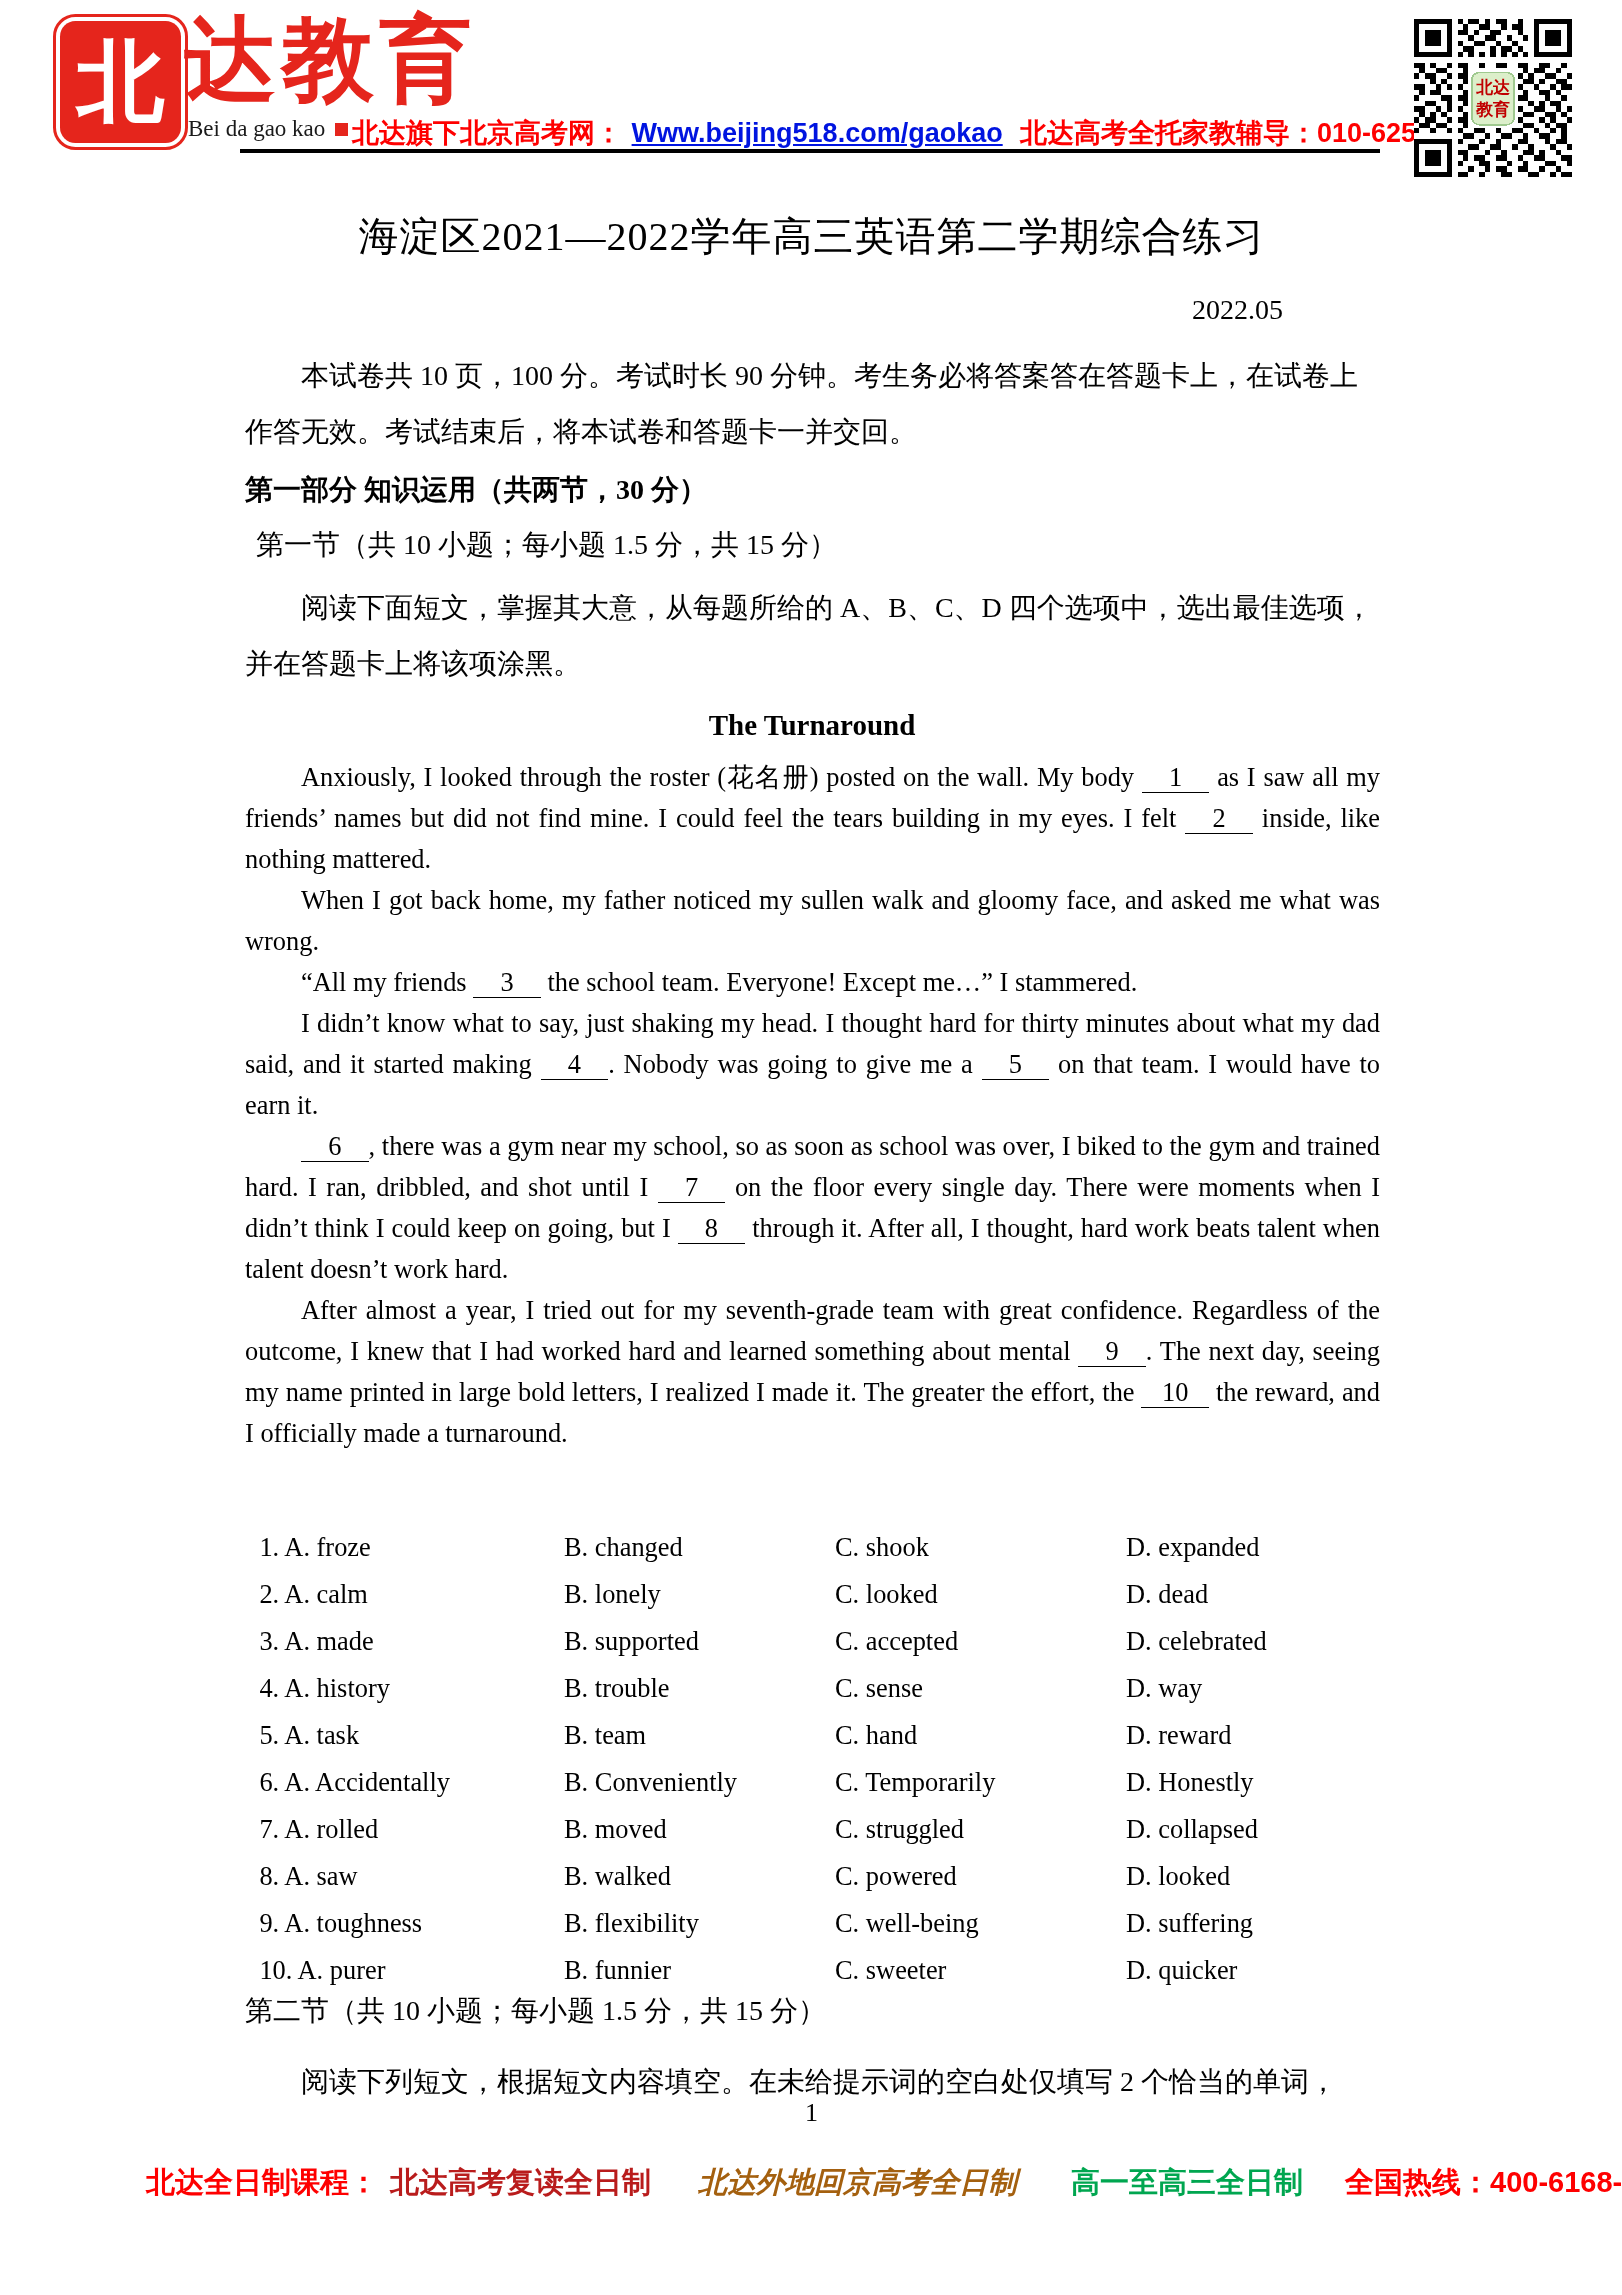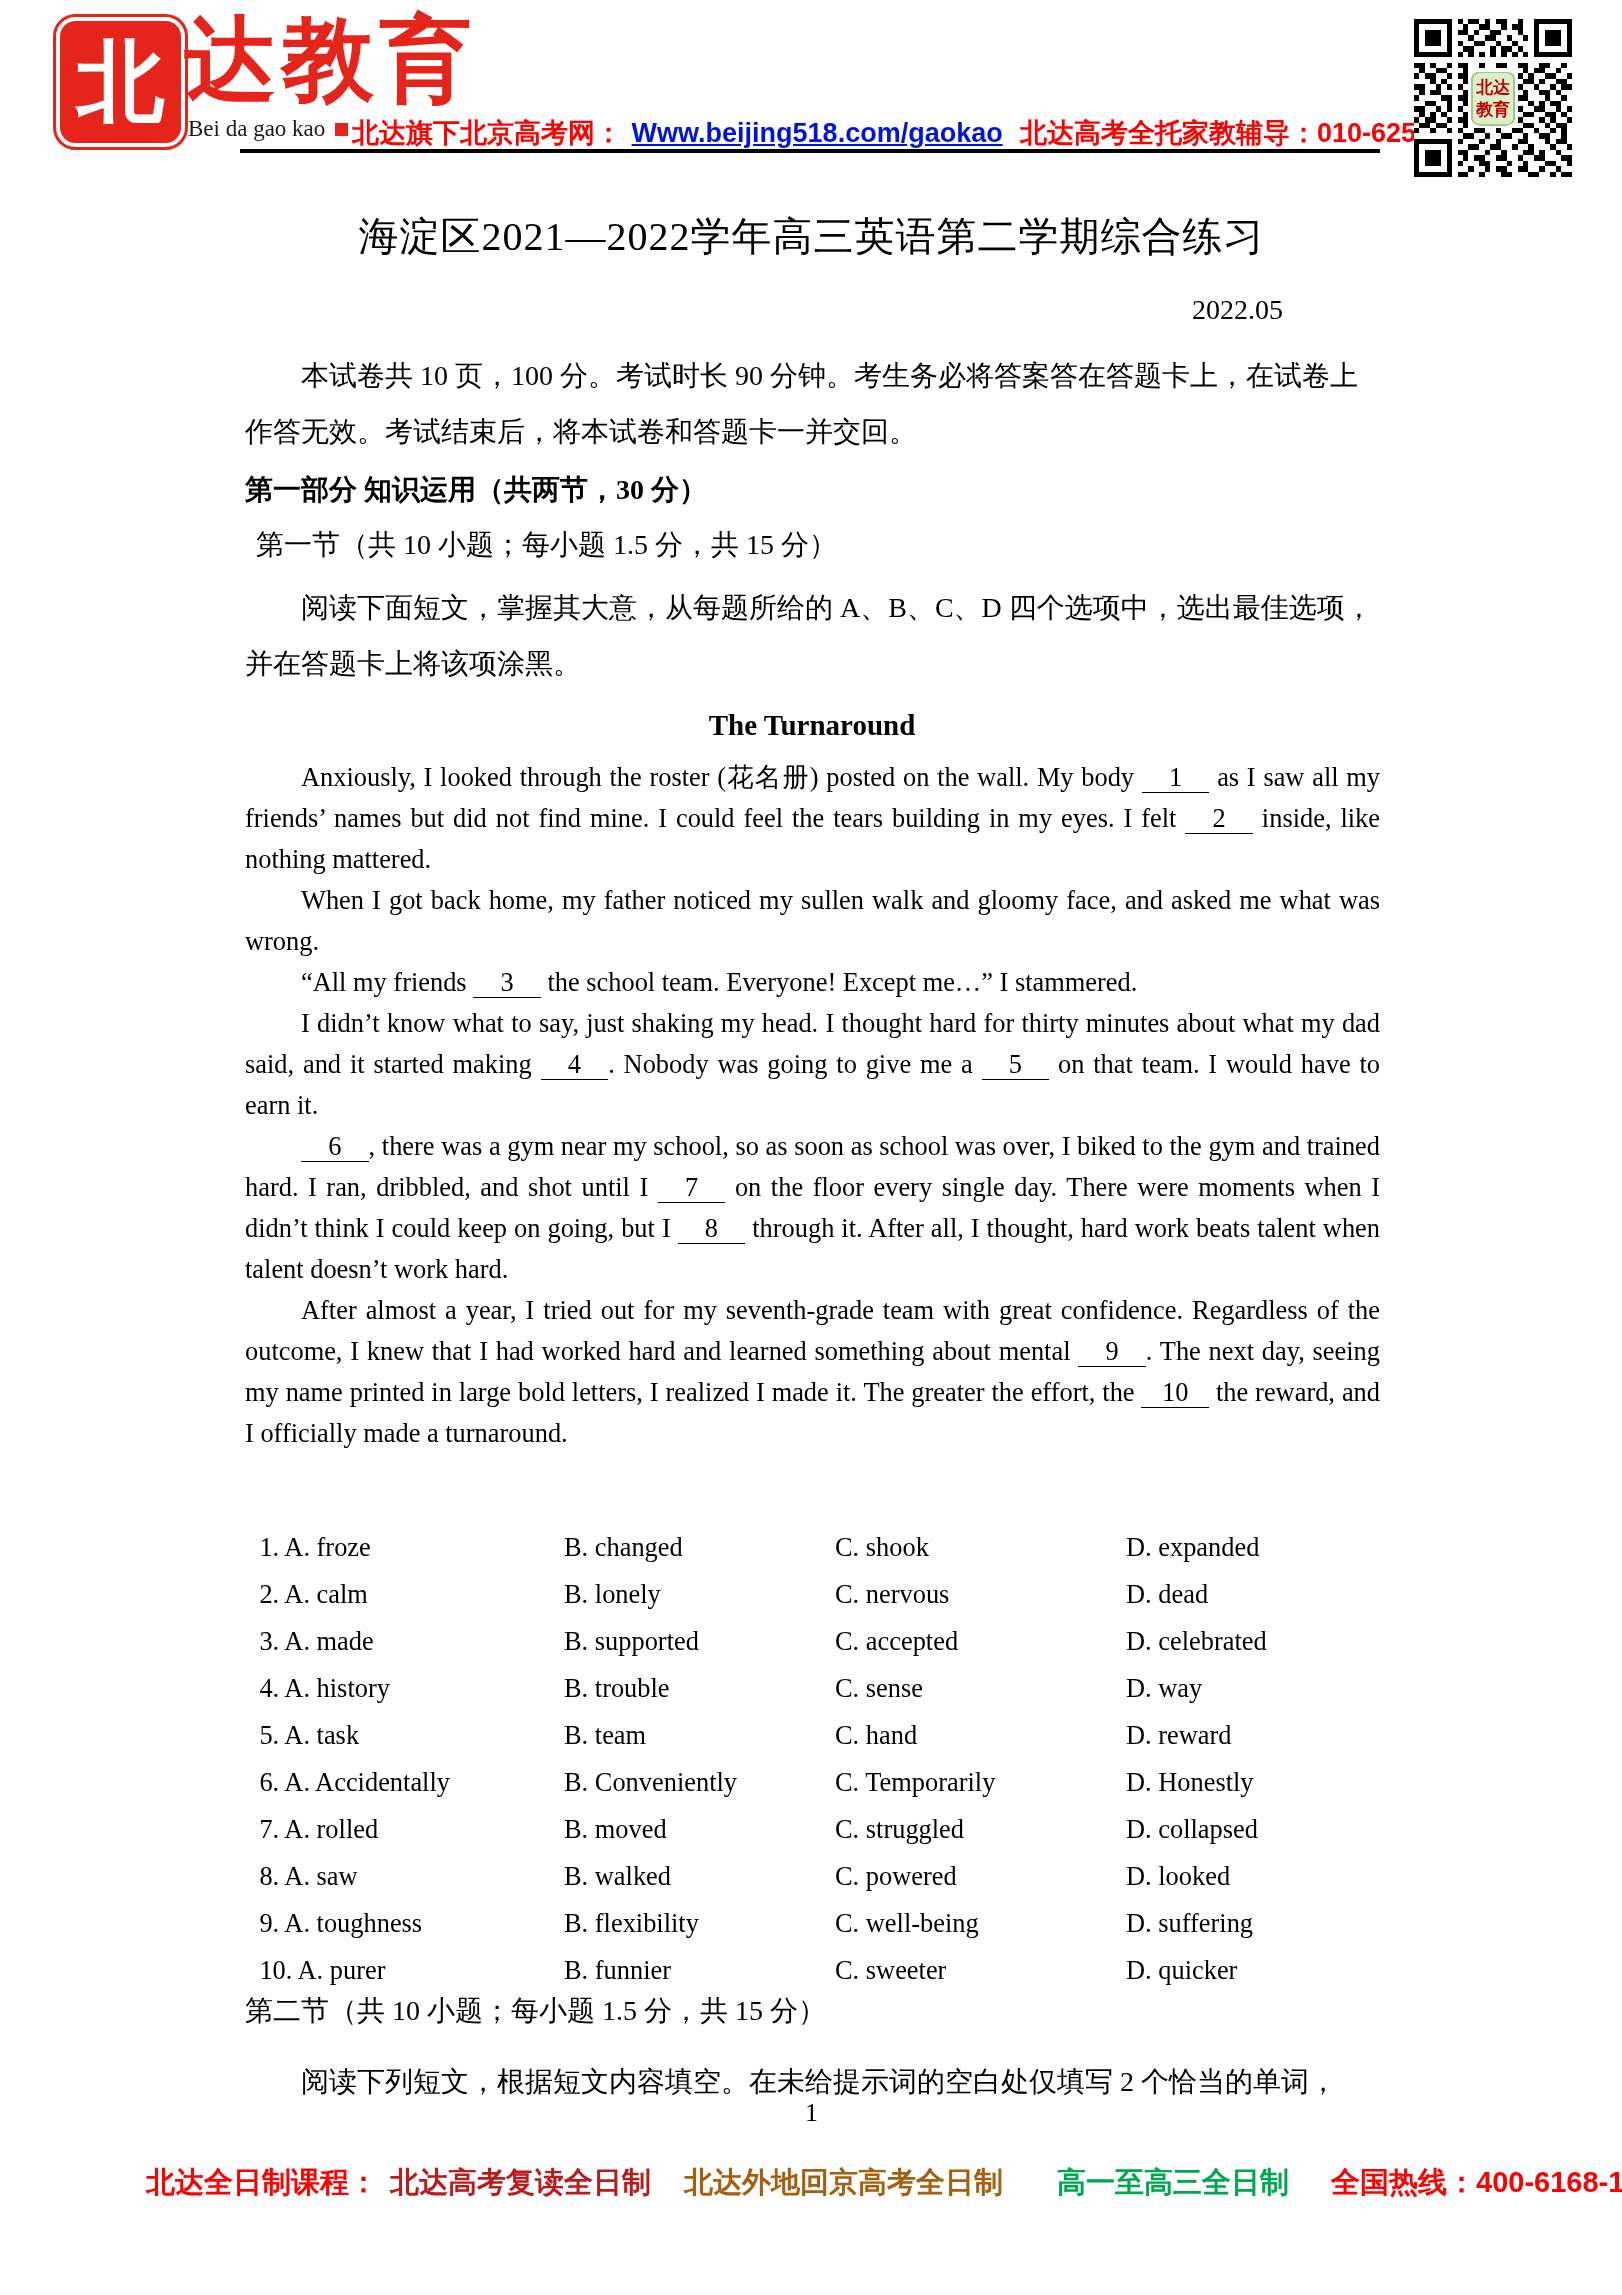--- a/index.html
+++ b/index.html
@@ -43,21 +43,21 @@
   .opt-cell{position:absolute;top:0;white-space:nowrap;}
   .oc1{left:14.4px;} .oc2{left:319px;} .oc3{left:590px;} .oc4{left:881px;}
   .sec2{position:absolute;left:245px;top:1992px;font-size:28px;}
   .sec2inst{top:2054px;}
   .pagenum{position:absolute;top:2098px;left:0;right:0;text-align:center;font-size:26px;}
 
   
   .footer{position:absolute;left:146px;top:2163px;display:flex;white-space:nowrap;
           font-size:29px;font-weight:bold;font-family:"Liberation Sans","DejaVu Sans",sans-serif;}
   .footer span:nth-child(2){margin-left:11.5px;}
-  .footer span:nth-child(3){margin-left:33px;}
+  .footer span:nth-child(3){margin-left:47px;font-style:italic;}
   .footer span:nth-child(4){margin-left:54px;}
   .footer span:nth-child(5){margin-left:42px;}
 </style>
 </head>
 <body>
 
 <div class="page">
 
   <div class="seal">
     <span class="seal-char">北</span>
@@ -128,21 +128,21 @@
   <div class="options">
       <div class="opt-row">
         <span class="opt-cell oc1">1. A. froze</span>
         <span class="opt-cell oc2">B. changed</span>
         <span class="opt-cell oc3">C. shook</span>
         <span class="opt-cell oc4">D. expanded</span>
       </div>
       <div class="opt-row">
         <span class="opt-cell oc1">2. A. calm</span>
         <span class="opt-cell oc2">B. lonely</span>
-        <span class="opt-cell oc3">C. nervous</span>
+        <span class="opt-cell oc3">C. looked</span>
         <span class="opt-cell oc4">D. dead</span>
       </div>
       <div class="opt-row">
         <span class="opt-cell oc1">3. A. made</span>
         <span class="opt-cell oc2">B. supported</span>
         <span class="opt-cell oc3">C. accepted</span>
         <span class="opt-cell oc4">D. celebrated</span>
       </div>
       <div class="opt-row">
         <span class="opt-cell oc1">4. A. history</span>

